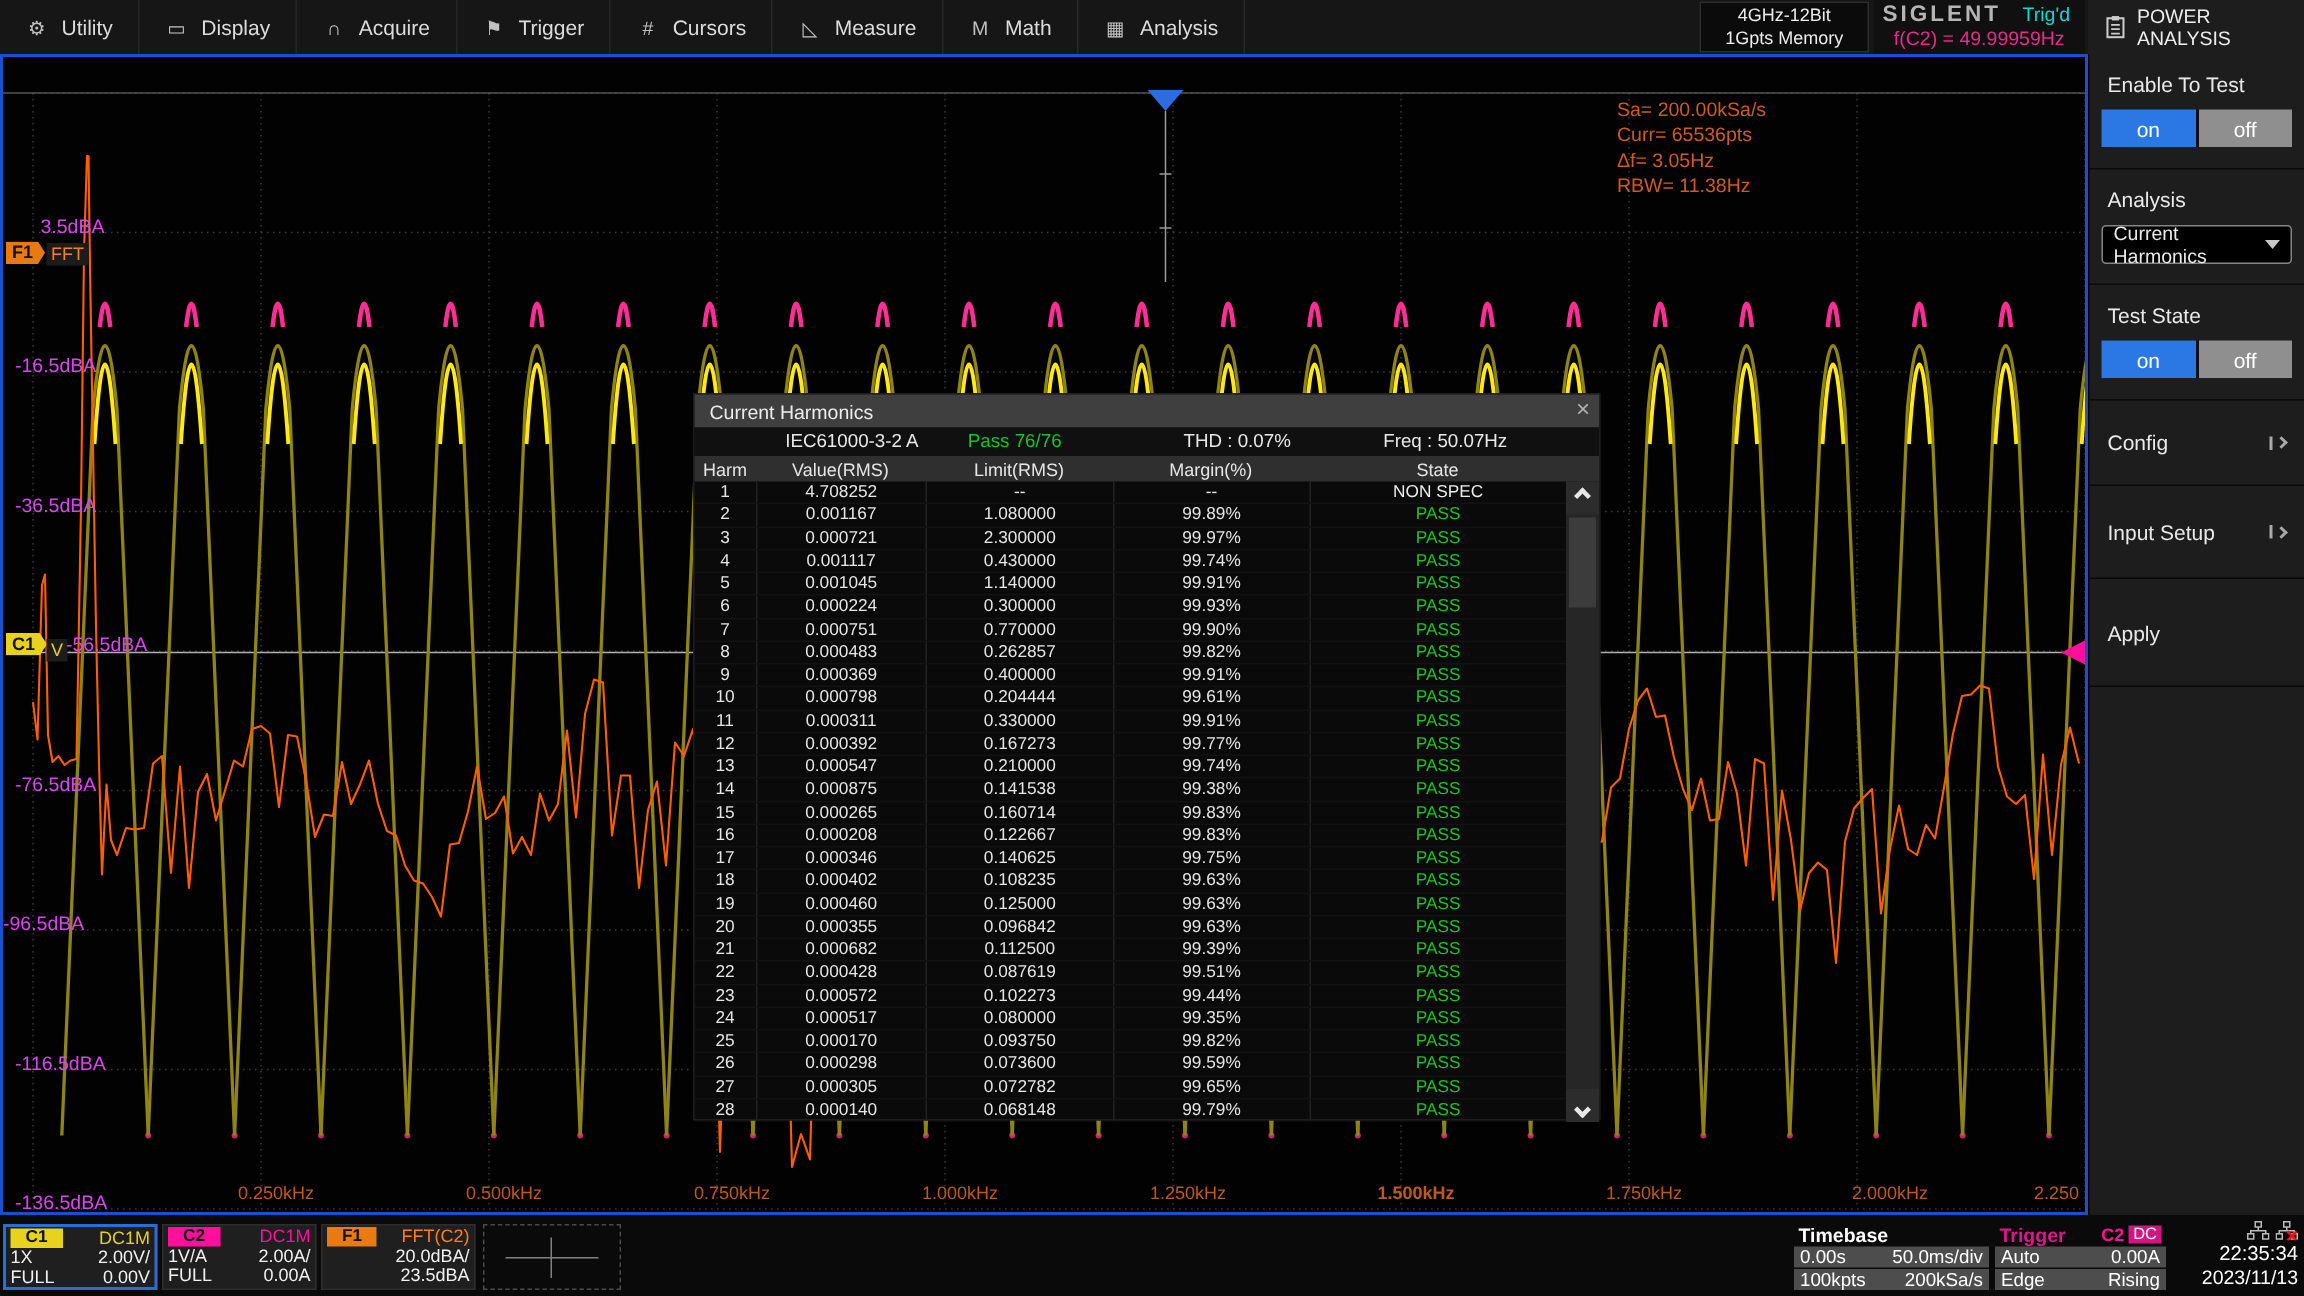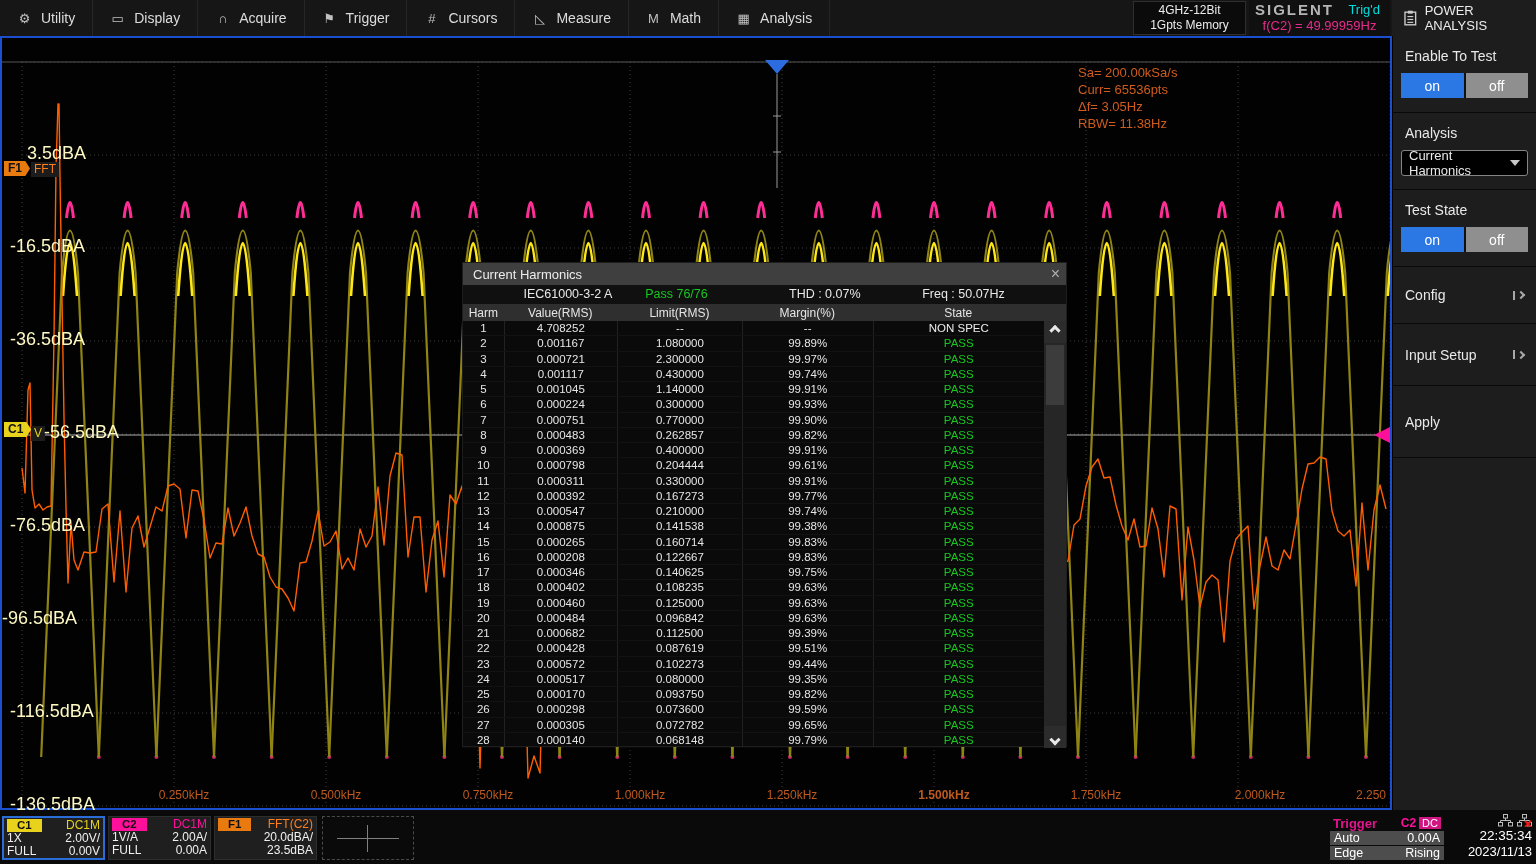--- a/index.html
+++ b/index.html
@@ -19,21 +19,21 @@
   .brand{color:#b5b5b5;font-weight:bold;font-size:15px;letter-spacing:2px}
   .trigd{color:#00dcdc;font-size:13px;padding-right:6px}
   .trigfreq{color:#e82a8c;font-size:13px;text-align:center;margin-top:0px}
   .pa-header{position:absolute;left:1392px;top:0;width:144px;height:36px;background:#1d1d1d;
     display:flex;align-items:center;gap:8px;padding-left:12px;color:#ececec;font-size:13px}
   
   .display{position:absolute;left:0;top:36px;width:1392px;height:774px;background:#020202;
     border:2px solid #1b4fd0}
   .display svg{position:absolute;left:0;top:0}
   .fft-info{position:absolute;left:1076px;top:26px;color:#cf5c1d;font-size:13px;line-height:17px}
-  .ylabel{position:absolute;color:#fef9c3;font-size:18px;white-space:nowrap}
+  .ylabel{position:absolute;color:#d946ef;font-size:13px;white-space:nowrap}
   .xlabel{position:absolute;top:750px;color:#bf5a1e;font-size:12px;white-space:nowrap;
     transform:translateX(-50%)}
   .xlabel.last{transform:none}
   .tagbadge{position:absolute;font-size:12px;font-weight:bold;color:#111;
     padding:0 8px 1px 4px;clip-path:polygon(0 0,82% 0,100% 50%,82% 100%,0 100%)}
   .tagchip{position:absolute;font-size:12px;padding:0 3px 1px 3px;background:#1c1c1c}
   
   .harm-table{position:absolute;left:460px;top:224px;width:605px;height:485px;background:#0a0a0a;
     border:1px solid #1e1e1e}
   .ht-title{height:22px;background:#3f3f3f;color:#ececec;font-size:13px;display:flex;
@@ -454,21 +454,21 @@
         </div>
         <div class="ht-row">
           <div class="hc c0">19</div>
           <div class="hc c1">0.000460</div>
           <div class="hc c2">0.125000</div>
           <div class="hc c3">99.63%</div>
           <div class="hc c4 st-pass">PASS</div>
         </div>
         <div class="ht-row">
           <div class="hc c0">20</div>
-          <div class="hc c1">0.000484</div>
+          <div class="hc c1">0.000355</div>
           <div class="hc c2">0.096842</div>
           <div class="hc c3">99.63%</div>
           <div class="hc c4 st-pass">PASS</div>
         </div>
         <div class="ht-row">
           <div class="hc c0">21</div>
           <div class="hc c1">0.000682</div>
           <div class="hc c2">0.112500</div>
           <div class="hc c3">99.39%</div>
           <div class="hc c4 st-pass">PASS</div>
@@ -634,20 +634,33 @@
     <div class="ch-r">
         <span></span>
         <span>23.5dBA</span>
       </div>
   </div>
   <div class="empty-slot">
     <div class="plus-h"></div>
     <div class="plus-v"></div>
   </div>
 
+  <div class="infobox" style="left:1196px;width:130px">
+    <div class="ib-head">
+        <span>Timebase</span>
+      </div>
+    <div class="ib-row">
+        <span>0.00s</span>
+        <span>50.0ms/div</span>
+      </div>
+    <div class="ib-row">
+        <span>100kpts</span>
+        <span>200kSa/s</span>
+      </div>
+  </div>
   <div class="infobox" style="left:1330px;width:114px">
     <div class="ib-head">
         <span style="color:#e2148c">Trigger</span>
       <span style="display:flex;gap:3px;align-items:center">
         <span style="color:#ff109a;font-size:12px">C2</span>
         <span style="background:#d11684;color:#fff;font-size:11px;padding:0 3px;font-weight:normal">DC</span>
       </span>
     </div>
     <div class="ib-row">
         <span>Auto</span>

